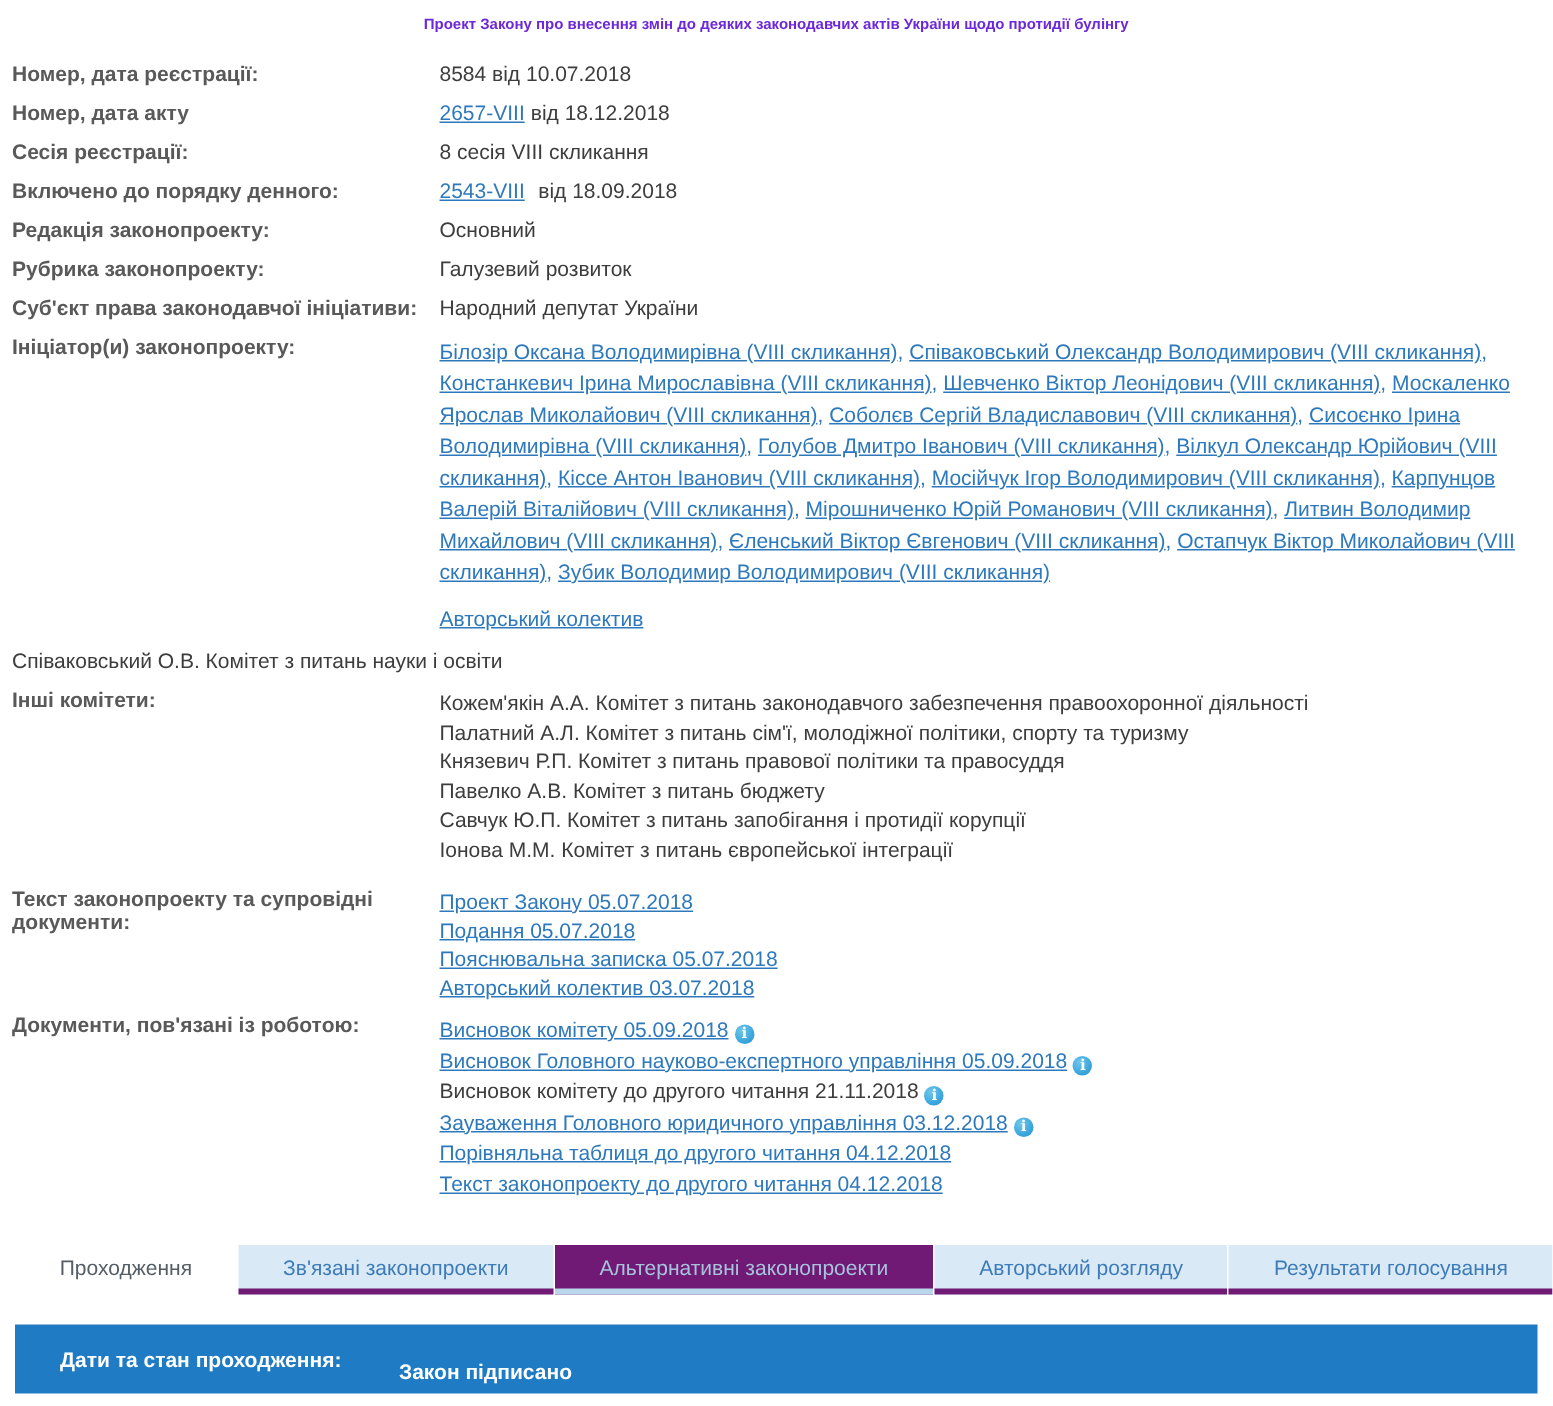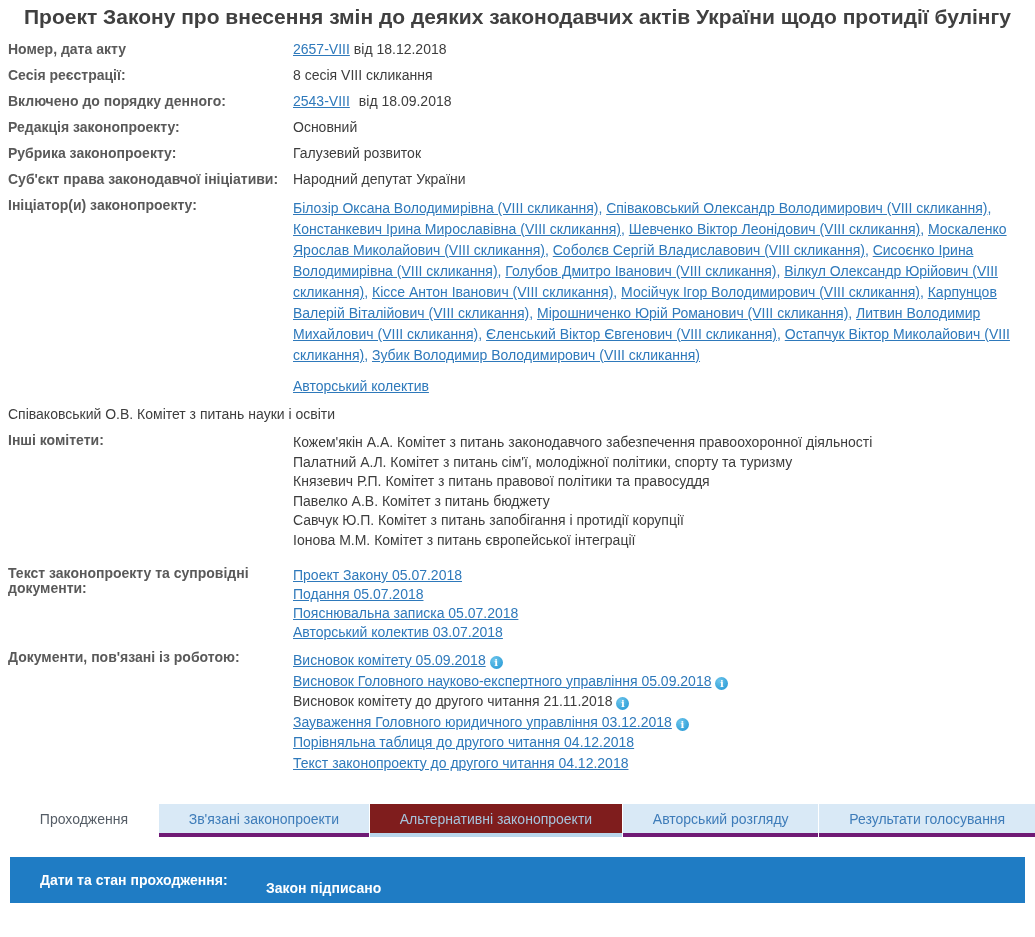--- a/index.html
+++ b/index.html
@@ -2,21 +2,21 @@
 <html lang="uk"><head>
 <meta charset="utf-8">
 <style>
   html,body{margin:0;padding:0;}
   body{
     width:1035px;height:937px;overflow:hidden;background:#fff;
     font-family:"Liberation Sans", sans-serif;font-size:14px;color:#3d3d3d;
   }
   a{color:#2e79bb;text-decoration:underline;cursor:pointer;}
   .title{
-    text-align:center;font-weight:bold;font-size:21px;color:#404040;
+    text-align:center;font-weight:bold;font-size:10px;color:#6d28d9;
     padding-top:8px;margin-bottom:16px;line-height:18px;
   }
   .fields{margin-left:8px;margin-right:5px;}
   .row{display:flex;margin-bottom:11px;line-height:15px;}
   .label{width:285px;flex-shrink:0;font-weight:bold;color:#595959;}
   .value{flex:1;color:#3d3d3d;}
   .suffix{margin-left:4px;}
   .suffix.wide{margin-left:9px;}
   
   .row-initiators{margin-bottom:10px;}
@@ -44,38 +44,42 @@
   .tab{
     flex:1 1 auto;text-align:center;padding:7px 12px 6px;
     background:#d9e9f6;color:#3e7cb9;border-bottom:4px solid #701a75;
     margin-right:1px;cursor:pointer;white-space:nowrap;
   }
   .tab:last-child{margin-right:0;}
   .tab.active{
     background:#fff;color:#555d66;border-bottom-color:transparent;cursor:default;
   }
   .tab.disabled{
-    background:#7f1d1d;color:#a6c3db;border-bottom-color:#b9d6eb;cursor:default;
+    background:#701a75;color:#a6c3db;border-bottom-color:#b9d6eb;cursor:default;
   }
   
   .table{margin:20px 10px 0;}
   .thead{
     display:flex;background:#1f7cc4;color:#fff;font-weight:bold;
     height:46px;align-items:center;
   }
   .th-date{width:248px;padding-left:30px;box-sizing:border-box;flex-shrink:0;}
   .th-status{padding-left:8px;margin-top:16px;}
 </style>
 </head>
 <body>
 
 <div class="title">Проект Закону про внесення змін до деяких законодавчих актів України щодо протидії булінгу</div>
 
 <div class="fields">
 
+  <div class="row">
+    <div class="label">Номер, дата реєстрації:</div>
+    <div class="value">8584 від 10.07.2018</div>
+  </div>
 
   <div class="row">
     <div class="label">Номер, дата акту</div>
     <div class="value">
       <a>2657-VIII</a><span class="suffix">від 18.12.2018</span>
     </div>
   </div>
 
   <div class="row">
     <div class="label">Сесія реєстрації:</div>

